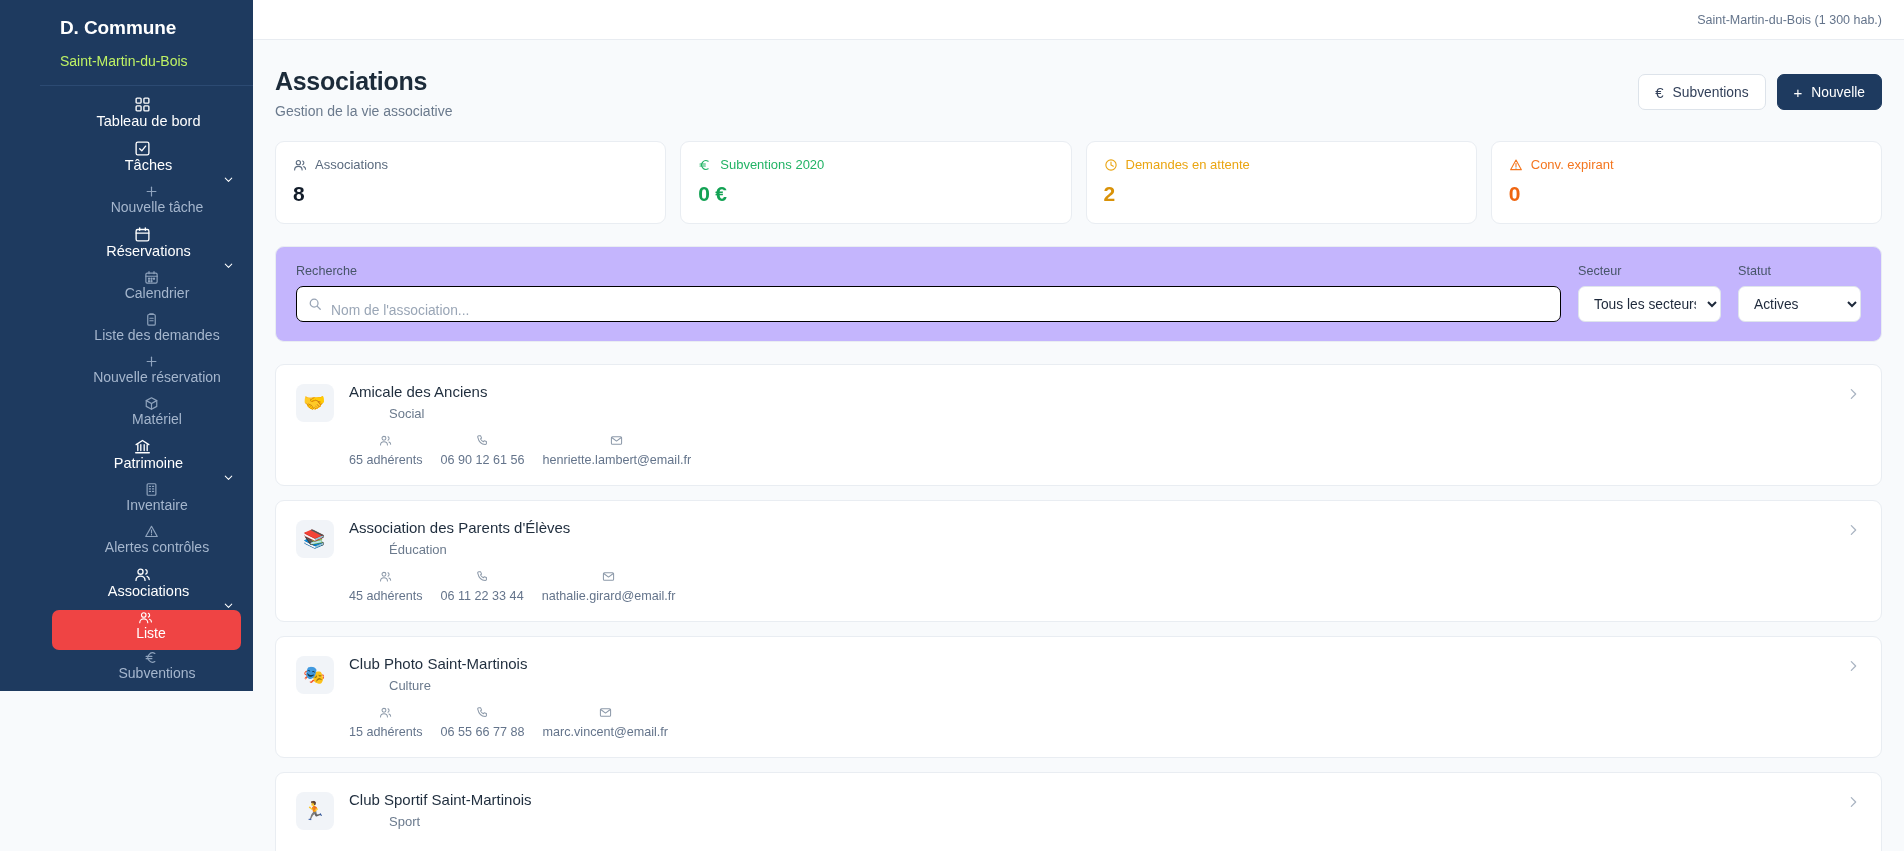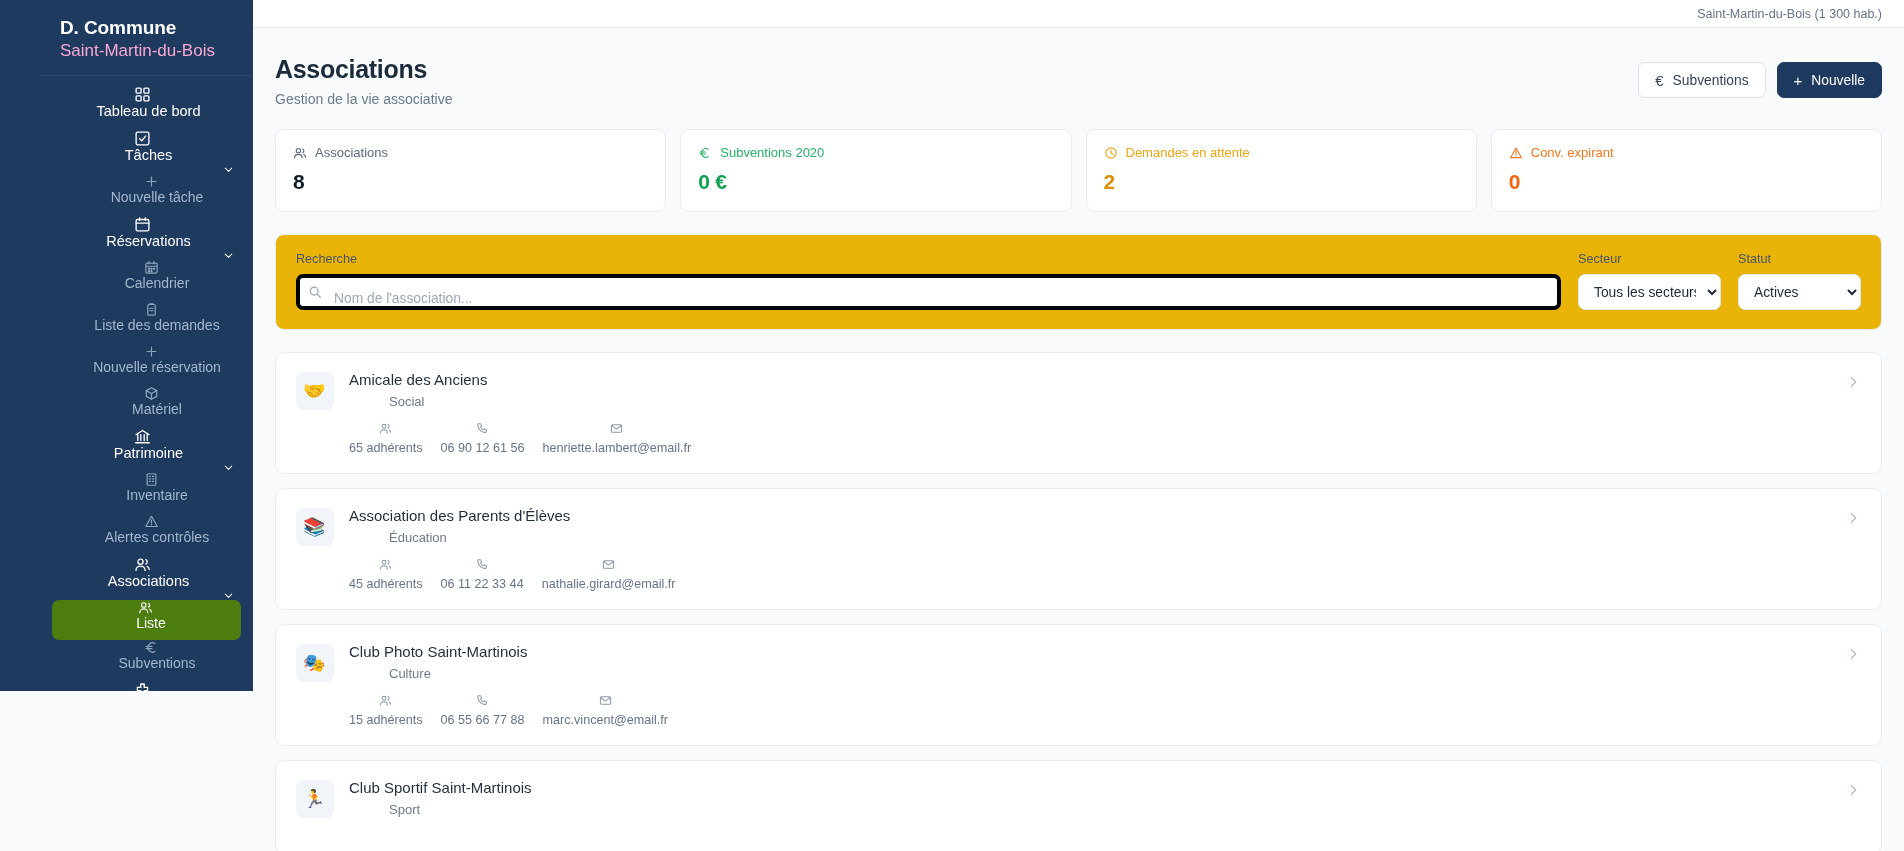--- a/index.html
+++ b/index.html
@@ -19,21 +19,21 @@
     overflow: hidden;
     position: relative;
     padding-left: 40px;
   }
   .sb-brand { padding: 16px 20px 16px 20px; }
   .sb-brand-title {
     font-size: 19px; font-weight: bold; color: #ffffff;
     letter-spacing: -0.1px; line-height: 24px;
   }
   .sb-brand-sub {
-    font-size: 17px; color: #f9a8d4; margin-top: 3px; line-height: 16px;
+    font-size: 14px; color: #bef264; margin-top: 13px; line-height: 16px;
   }
   .sb-divider { height: 1px; background: #2c4a72; margin: 0; }
   .sb-nav { padding-top: 10px; }
 
   .sb-row {
     display: flex; align-items: center;
     height: 44px;
     padding: 0 18px 0 22px;
     cursor: pointer;
     position: relative;
@@ -50,33 +50,33 @@
   .sb-row.child { padding-left: 39px; height: 42px; }
   .sb-row.child .lbl { color: #a5b6cd; font-size: 14px; }
   .sb-row.child .ic { width: 15px; height: 15px; min-width:15px; margin-right: 12px; }
   .sb-row.child .ic svg { stroke: #8fa3bd; }
   .sb-row .chev {
     margin-left: auto; width: 13px; height: 13px;
     display:inline-flex; align-items:center; justify-content:center;
   }
   .sb-row .chev svg { stroke: #ffffff; }
   .sb-row.active {
-    background: #4d7c0f;
+    background: #ef4444;
     border-radius: 7px;
     margin: 0 12px;
     padding-left: 27px;
     height: 40px;
   }
   .sb-row.active .lbl { color: #ffffff; }
   .sb-row.active .ic svg { stroke: #ffffff; }
 
   
   .main { flex: 1; height: 851px; display: flex; flex-direction: column; overflow: hidden; background: #f8fafc; }
   .topbar {
-    height: 28px; min-height: 28px;
+    height: 40px; min-height: 28px;
     background: #ffffff;
     border-bottom: 1px solid #e8ecf1;
     display: flex; align-items: center; justify-content: flex-end;
     padding-right: 22px;
   }
   .topbar-txt { font-size: 12.5px; color: #64748b; }
 
   .page { flex:1; overflow: hidden; }
   .page-head {
     display: flex; align-items: flex-start; justify-content: space-between;
@@ -119,37 +119,37 @@
   .c-amber  { color: #eaa511; }  .c-amber-v  { color: #d99208; }
   .c-orange { color: #f4761f; }  .c-orange-v { color: #ef6510; }
   .stat-ic svg.s-slate  { stroke: #5a6a7e; }
   .stat-ic svg.s-green  { stroke: #22b365; }
   .stat-ic svg.s-amber  { stroke: #eaa511; }
   .stat-ic svg.s-orange { stroke: #f4761f; }
 
   
   .filters {
     margin: 22px 22px 0 22px;
-    background: #eab308;
+    background: #c4b5fd;
     border: 1px solid #e9edf2;
     border-radius: 9px;
     padding: 17px 20px 19px 20px;
     display: flex; gap: 17px; align-items: flex-end;
   }
   .f-search { flex: 1 1 auto; }
   .f-lbl { font-size: 12.6px; color: #475569; margin-bottom: 8px; display:block; }
   .search-wrap { position: relative; }
   .search-ic {
     position: absolute; left: 12px; top: 50%; transform: translateY(-50%);
     width: 14px; height: 14px; display:inline-flex; align-items:center; justify-content:center;
   }
   .search-ic svg { stroke: #97a3b4; }
   input.search {
     width: 100%; height: 36px;
-    border: 4px solid #000000; border-radius: 7px;
+    border: 1px solid #000000; border-radius: 7px;
     padding: 12px 12px 0 34px;
     font-size: 13.8px; color: #1e293b;
     font-family: "Liberation Sans", sans-serif;
     outline: none; background: #fff;
   }
   input.search::placeholder { color: #9aa6b6; }
   .f-sel { width: 143px; }
   .f-sel.small { width: 123px; }
   select.sel {
     width: 100%; height: 36px;

